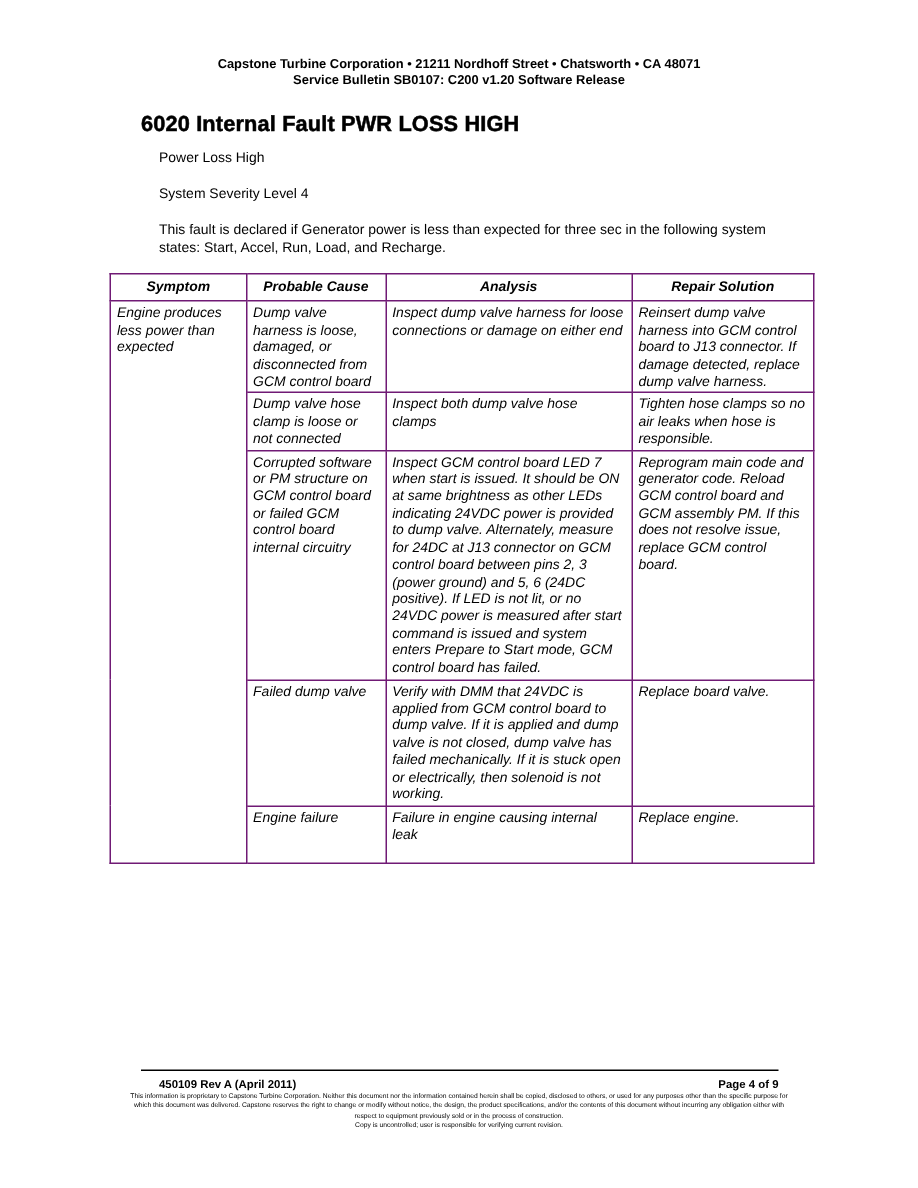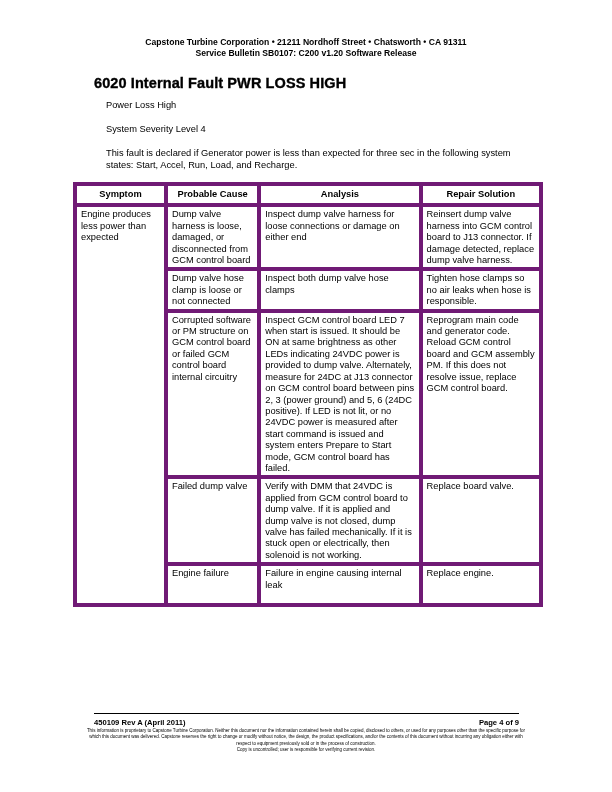--- a/index.html
+++ b/index.html
@@ -50,24 +50,25 @@
       position: absolute;
       top: 182px;
       left: 73px;
       width: 470px;
       border-collapse: collapse;
       font-size: 9.3px;
       line-height: 11.4px;
     }
     table.fault-table th,
     table.fault-table td {
-      border: 4px solid #701a75;
+      border: 1px solid #701a75;
       vertical-align: top;
       padding: 2px 4px 1px 4px;
       text-align: left;
+      font-style: italic;
     }
     table.fault-table th {
       font-weight: bold;
       text-align: center;
       padding: 3px 4px 3px 4px;
     }
     .col-symptom { width: 80px; }
     .col-cause   { width: 82px; }
     .col-analysis{ width: 152px; }
     .col-repair  { width: 110px; }
@@ -81,21 +82,21 @@
       position: absolute;
       top: 713px;
       left: 94px;
       width: 425px;
       height: 1px;
       background: #000;
     }
     .footer-docid {
       position: absolute;
       top: 718px;
-      left: 94px;
+      left: 106px;
       font-size: 7.6px;
       font-weight: bold;
     }
     .footer-page {
       position: absolute;
       top: 718px;
       right: 93px;
       font-size: 7.6px;
       font-weight: bold;
     }
@@ -106,21 +107,21 @@
       width: 444px;
       text-align: center;
       font-size: 4.5px;
       line-height: 6.3px;
     }
   </style>
 </head>
 <body>
 
 <div class="page-header">
-  <span class="h-line">Capstone Turbine Corporation • 21211 Nordhoff Street • Chatsworth • CA  91311</span>
+  <span class="h-line">Capstone Turbine Corporation • 21211 Nordhoff Street • Chatsworth • CA  48071</span>
   <span class="h-line">Service Bulletin SB0107: C200 v1.20 Software Release</span>
 </div>
 
 <div class="title">6020 Internal Fault PWR LOSS HIGH</div>
 
 <div class="para p1">Power Loss High</div>
 <div class="para p2">System Severity Level 4</div>
 <div class="para p3">This fault is declared if Generator power is less than expected for three sec in the following system states: Start, Accel, Run, Load, and Recharge.</div>
 
 <table class="fault-table">

